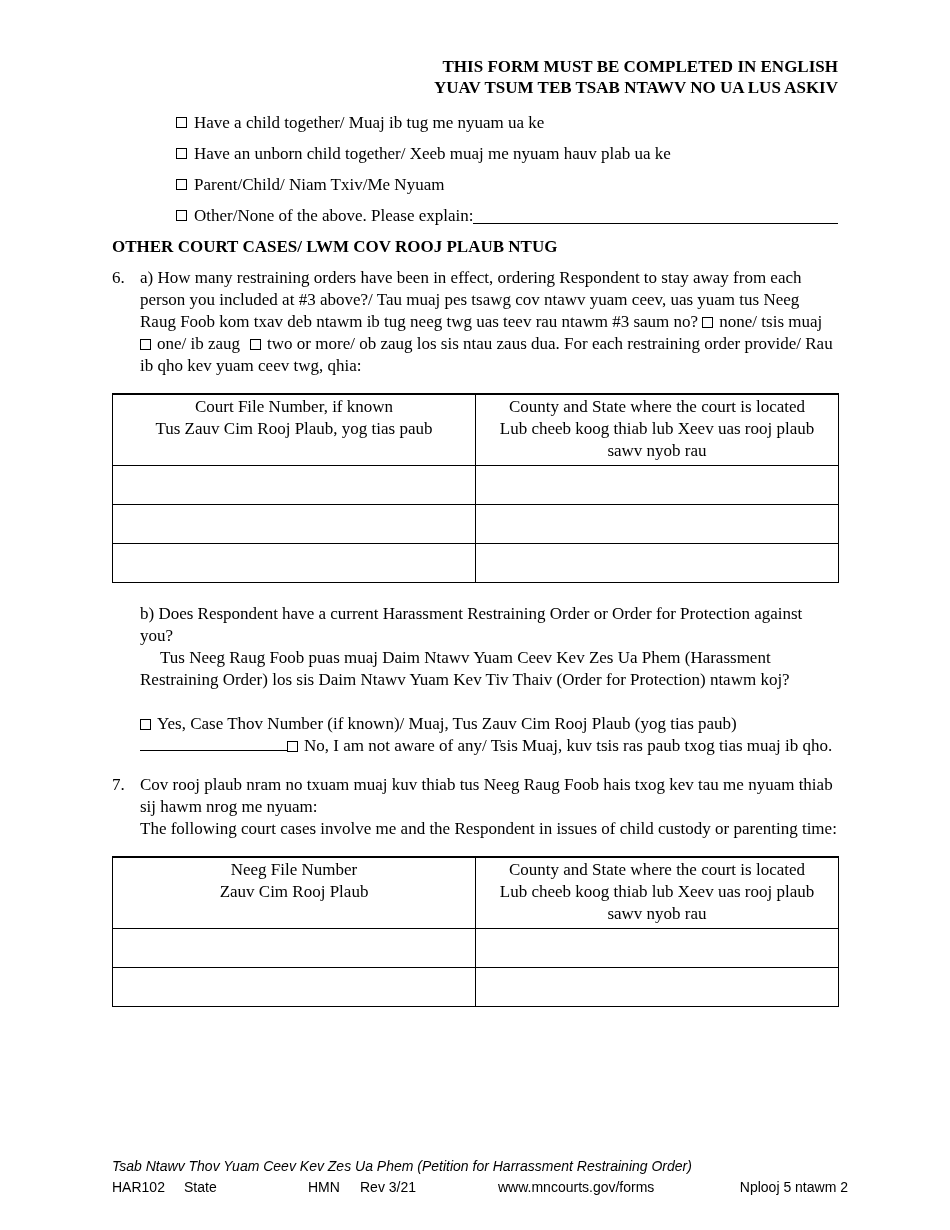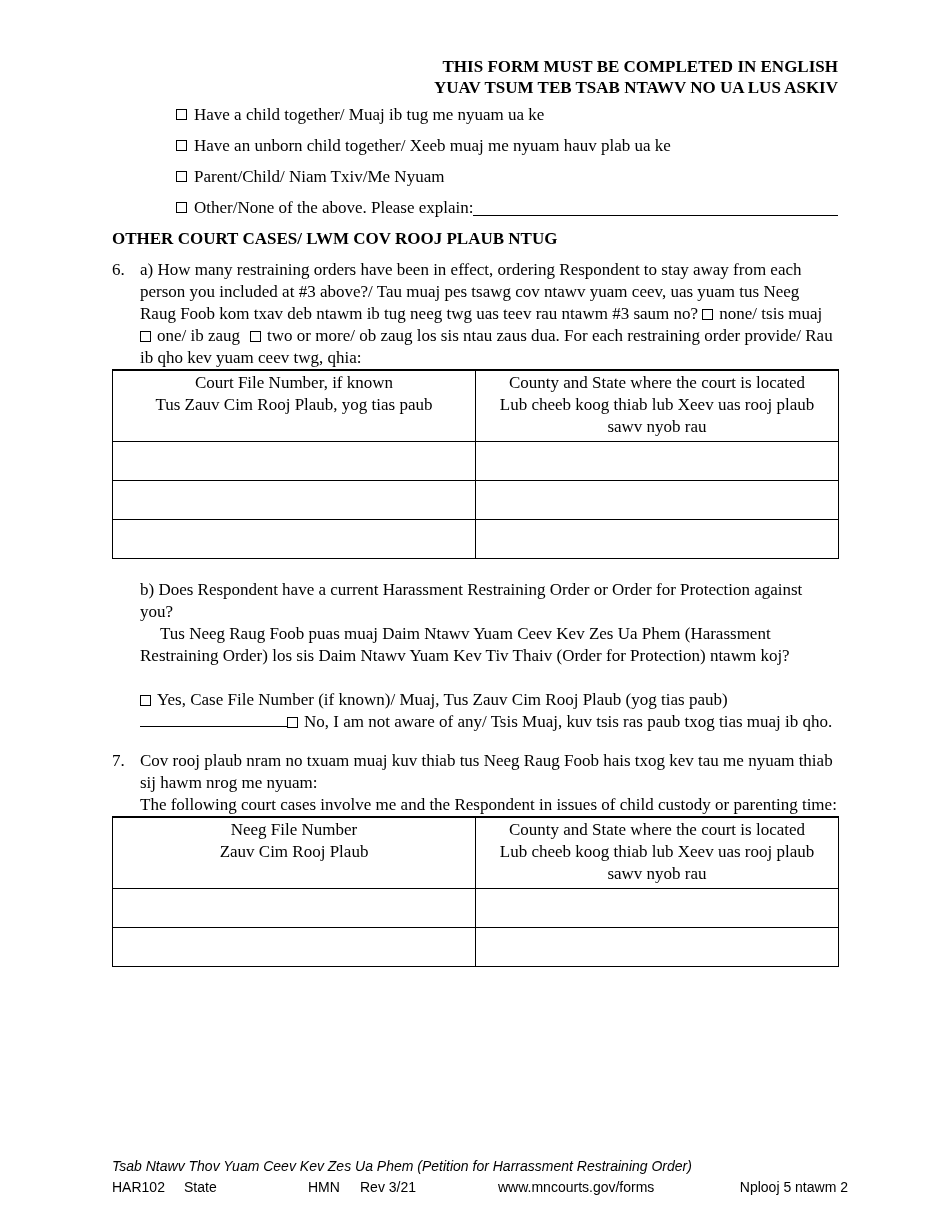--- a/index.html
+++ b/index.html
@@ -21,21 +21,21 @@
     left: 112px;
     top: 0;
     width: 726px;
   }
   .notice {
     margin-top: 56px;
     text-align: right;
     font-weight: bold;
     line-height: 21px;
   }
-  .cb-list { margin-top: 6px; margin-left: 64px; }
+  .cb-list { margin-top: 14px; margin-left: 64px; }
   .cb-item { display: flex; align-items: flex-start; margin-bottom: 9px; }
   .cb-box {
     display: inline-block;
     width: 11px; height: 11px;
     border: 1.7px solid #000;
     flex: 0 0 auto;
     margin-top: 5px;
     margin-right: 7px;
   }
   .cb-inline {
@@ -47,20 +47,21 @@
   }
   .opt-group { white-space: nowrap; }
   .opt-gap { display: inline-block; width: 10px; }
   .cb-item-line1 { display: flex; width: 100%; }
   .fill-line { flex: 1 1 auto; border-bottom: 1px solid #000; margin-bottom: 3px; }
   .section-heading { font-weight: bold; }
   .numbered { margin-top: 9px; display: flex; }
   .num-col { flex: 0 0 28px; }
   .num-text { flex: 1 1 auto; }
   table.court-table {
+    margin-top: 16px;
     width: 726px;
     border-collapse: collapse;
     table-layout: fixed;
   }
   table.court-table th, table.court-table td {
     border: 1px solid #000;
     width: 363px;
   }
   table.court-table { border-top: 2px solid #000; }
   table.court-table th {
@@ -167,21 +168,21 @@
             <td></td>
             <td></td>
           </tr>
         </tbody>
     </table>
 
     <div class="item6b">
       <div>b) Does Respondent have a current Harassment Restraining Order or Order for Protection against you?</div>
       <div class="hmn-indent">Tus Neeg Raug Foob puas muaj Daim Ntawv Yuam Ceev Kev Zes Ua Phem (Harassment Restraining Order) los sis Daim Ntawv Yuam Kev Tiv Thaiv (Order for Protection) ntawm koj?</div>
       <div class="yes-line">
-        <span class="cb-inline"></span><span>Yes, Case File Number (if known)/ Muaj, Tus Zauv Cim Rooj Plaub (yog tias paub)</span>
+        <span class="cb-inline"></span><span>Yes, Case Thov Number (if known)/ Muaj, Tus Zauv Cim Rooj Plaub (yog tias paub)</span>
       </div>
       <div>
         <span class="blank-line"></span><span class="cb-inline"></span><span>No, I am not aware of any/ Tsis Muaj, kuv tsis ras paub txog tias muaj ib qho.</span>
       </div>
     </div>
 
     <div class="numbered item7">
       <div class="num-col">7.</div>
       <div class="num-text">
         <div>Cov rooj plaub nram no txuam muaj kuv thiab tus Neeg Raug Foob hais txog kev tau me nyuam thiab sij hawm nrog me nyuam:</div>

